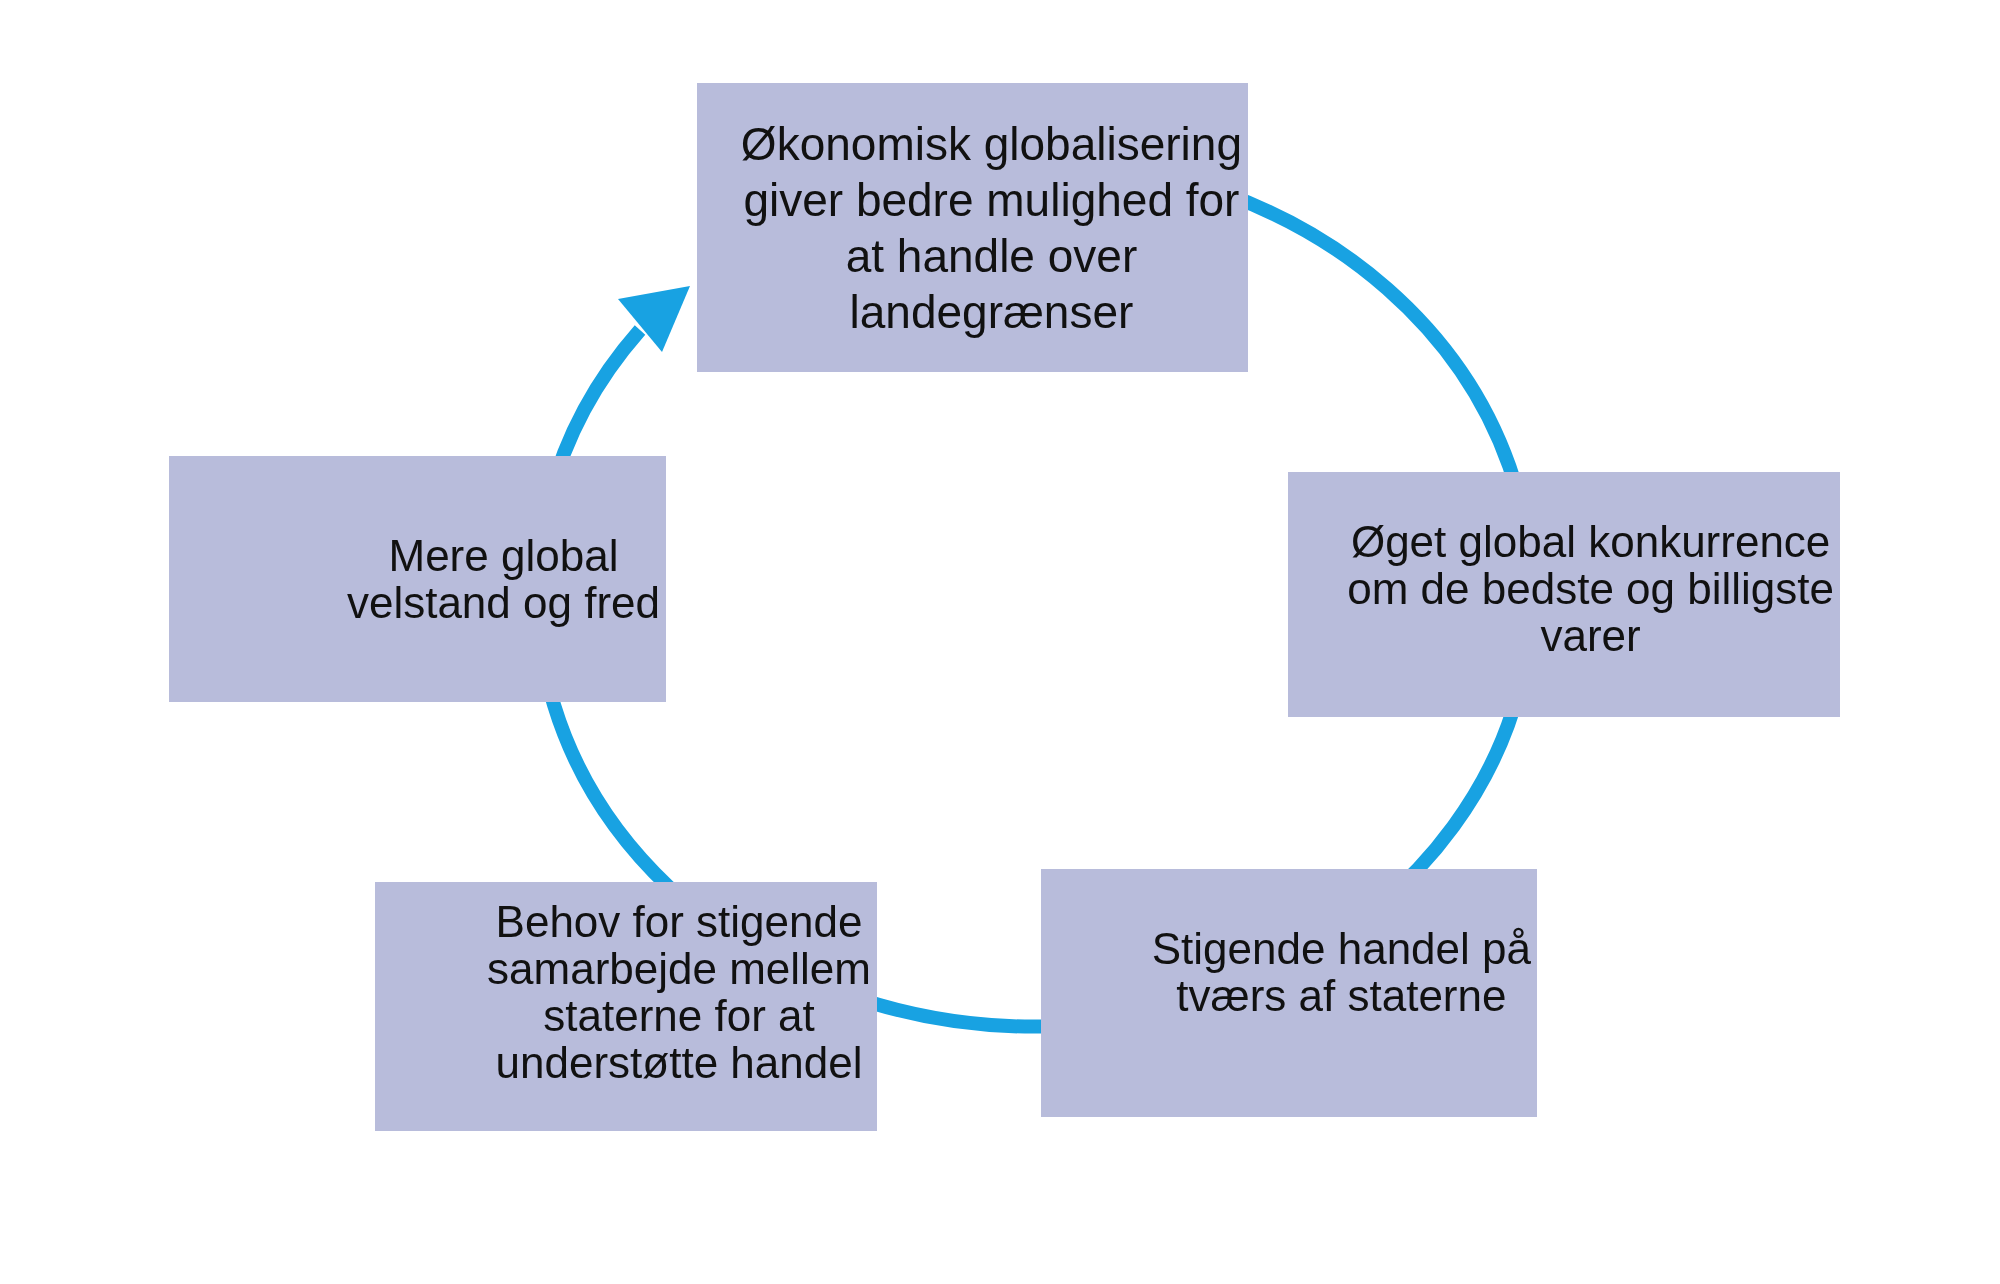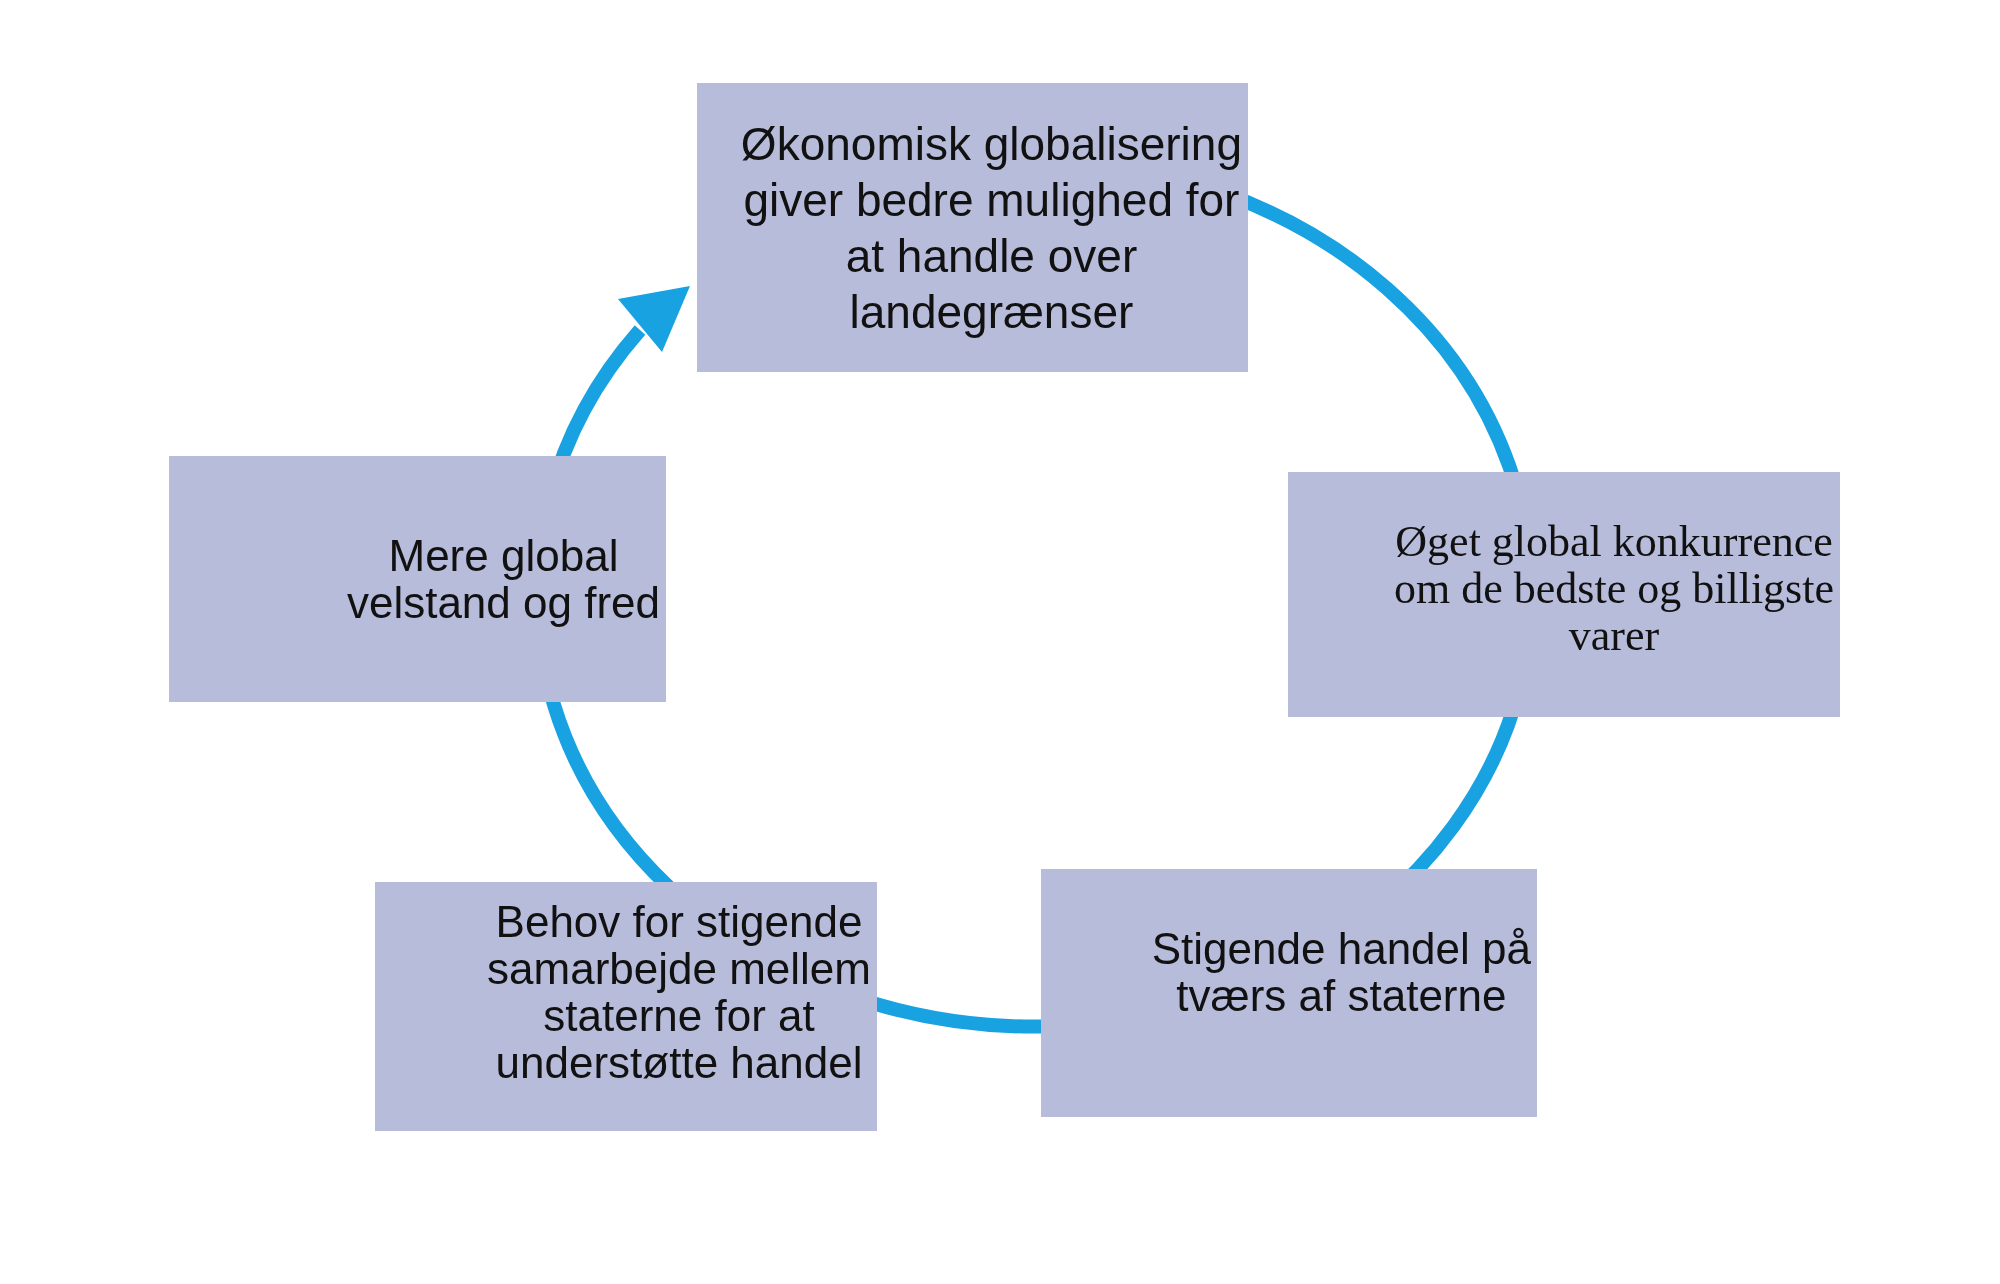--- a/index.html
+++ b/index.html
@@ -41,21 +41,20 @@
   .box-top {
     left: 697px; top: 83px;
     width: 551px; height: 289px;
     font-size: 46px;
     line-height: 56px;
   }
   .box-right {
     left: 1288px; top: 472px;
     width: 552px; height: 245px;
     padding-bottom: 13px;
-    font-family: Liberation Serif, serif;
   }
   .box-bottom-right {
     left: 1041px; top: 869px;
     width: 496px; height: 248px;
     padding-bottom: 42px;
   }
   .box-bottom-left {
     left: 375px; top: 882px;
     width: 502px; height: 249px;
     padding-bottom: 30px;

